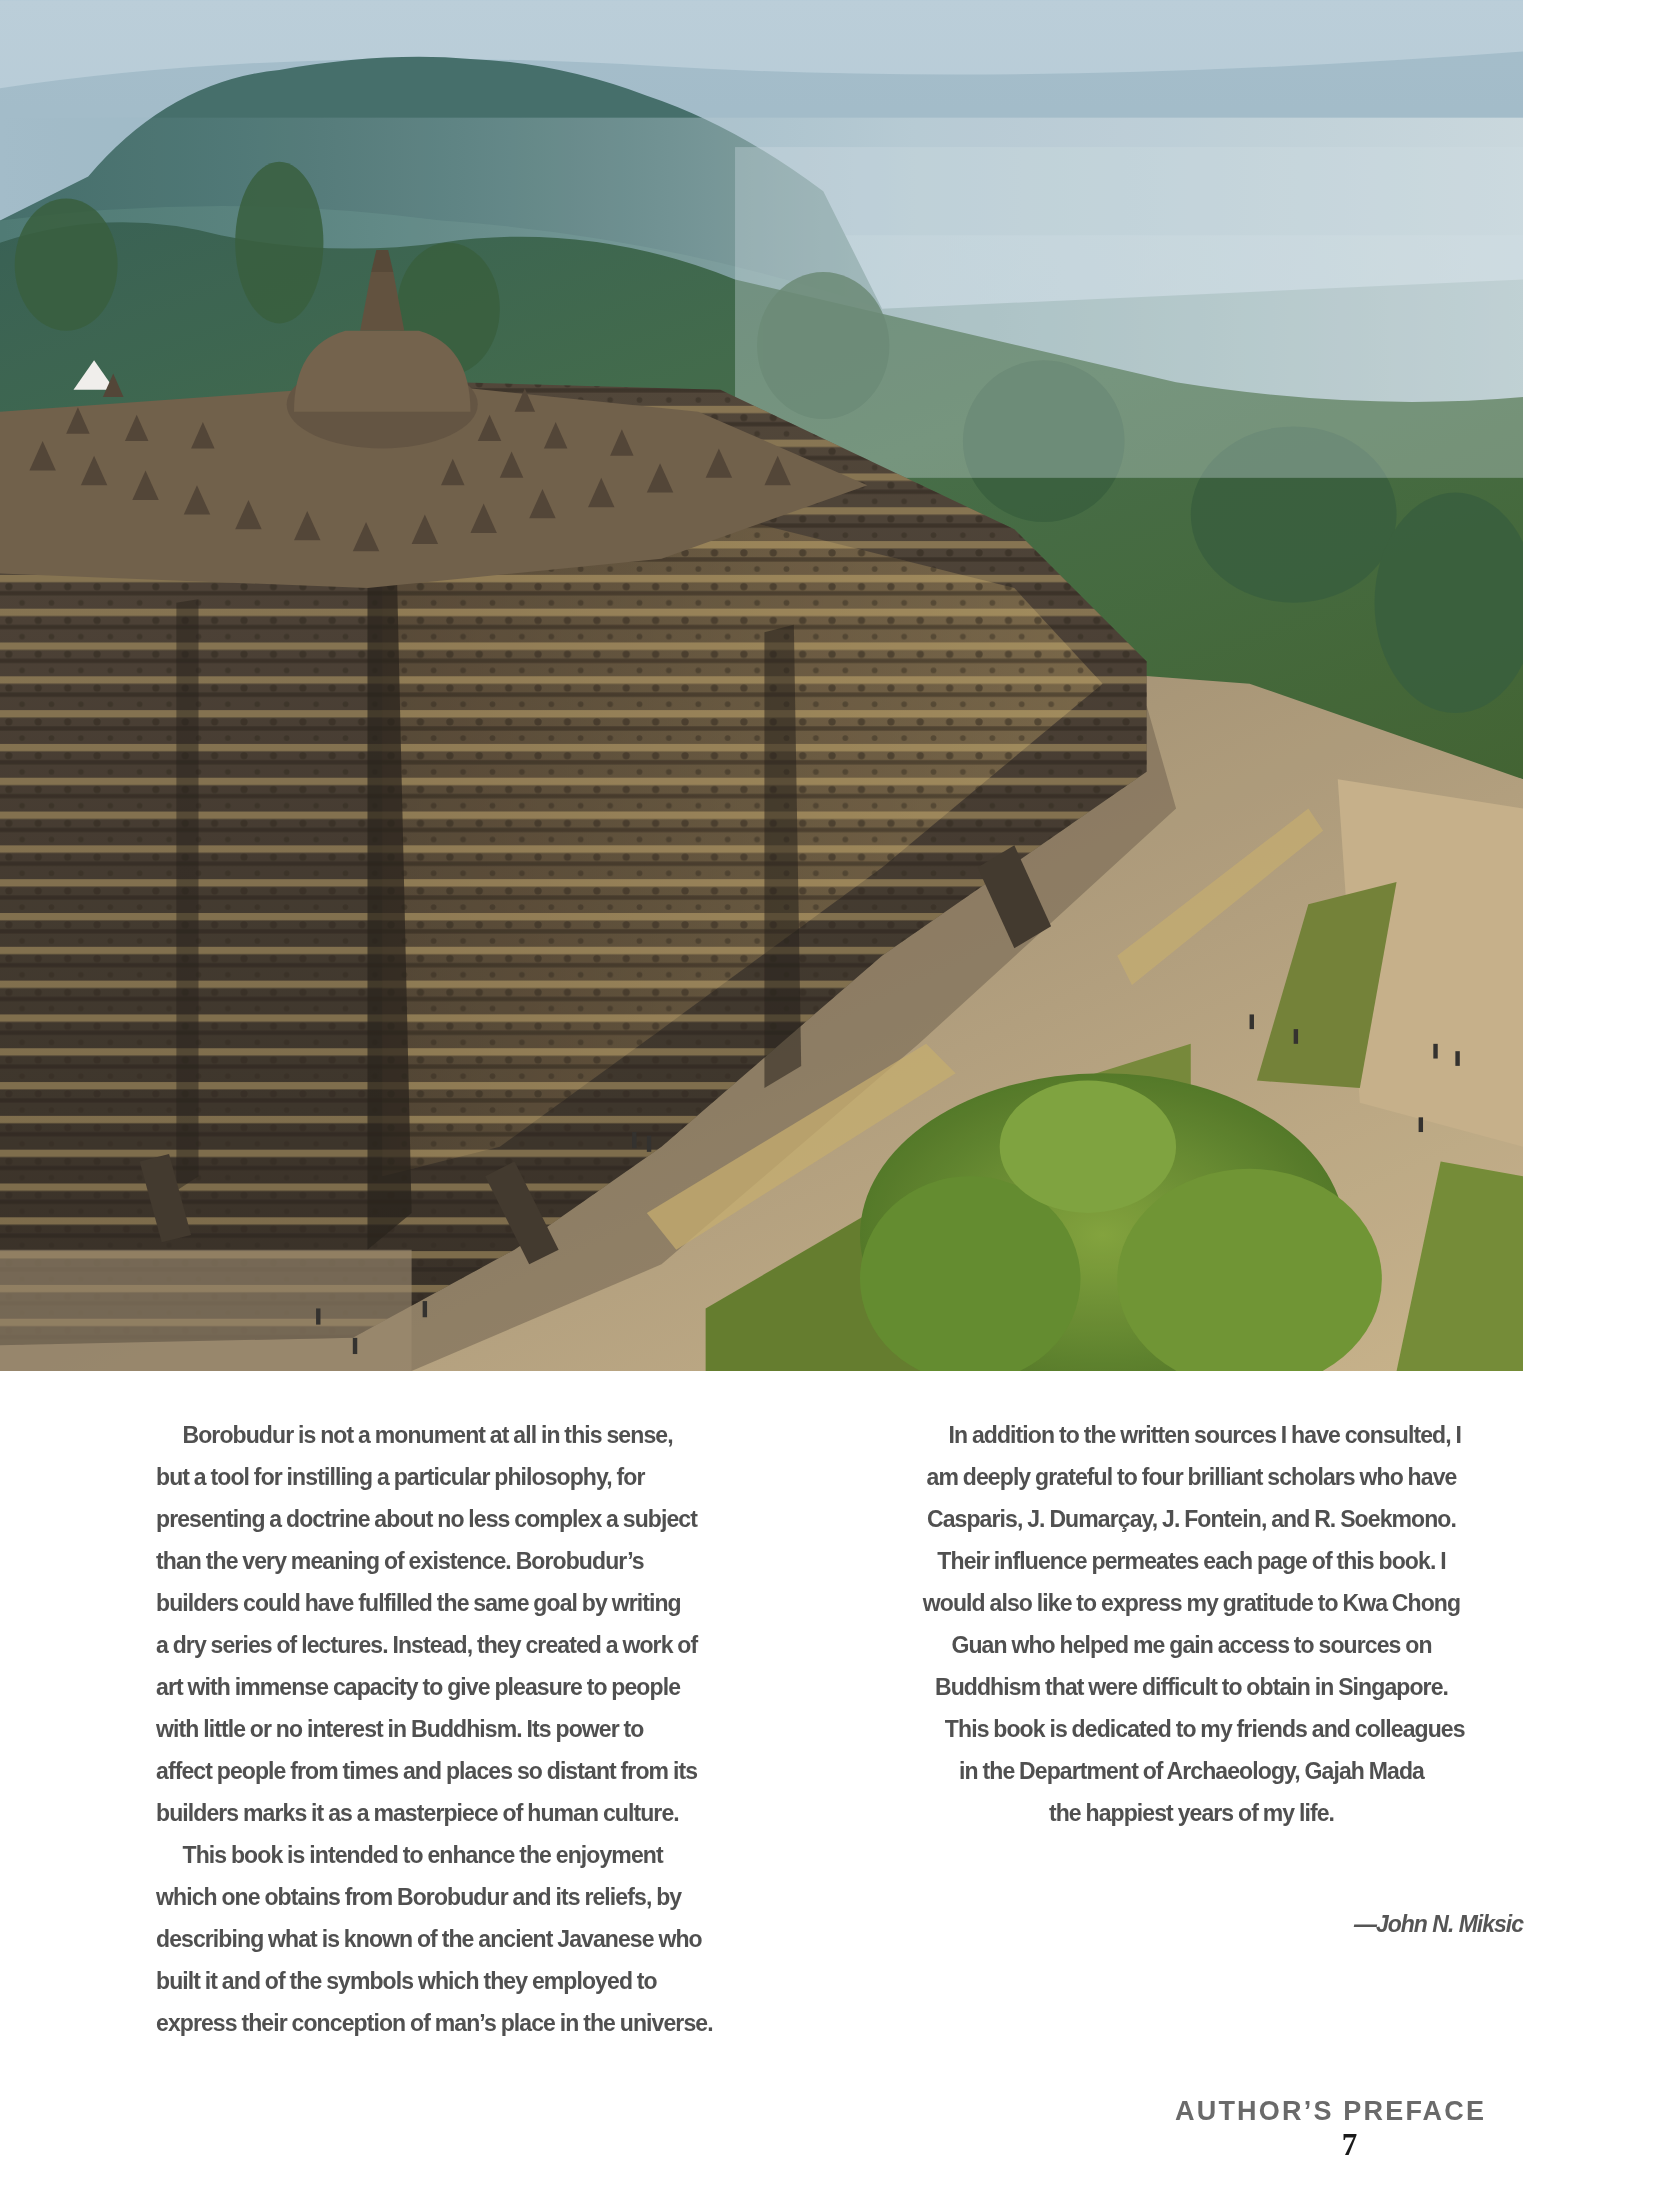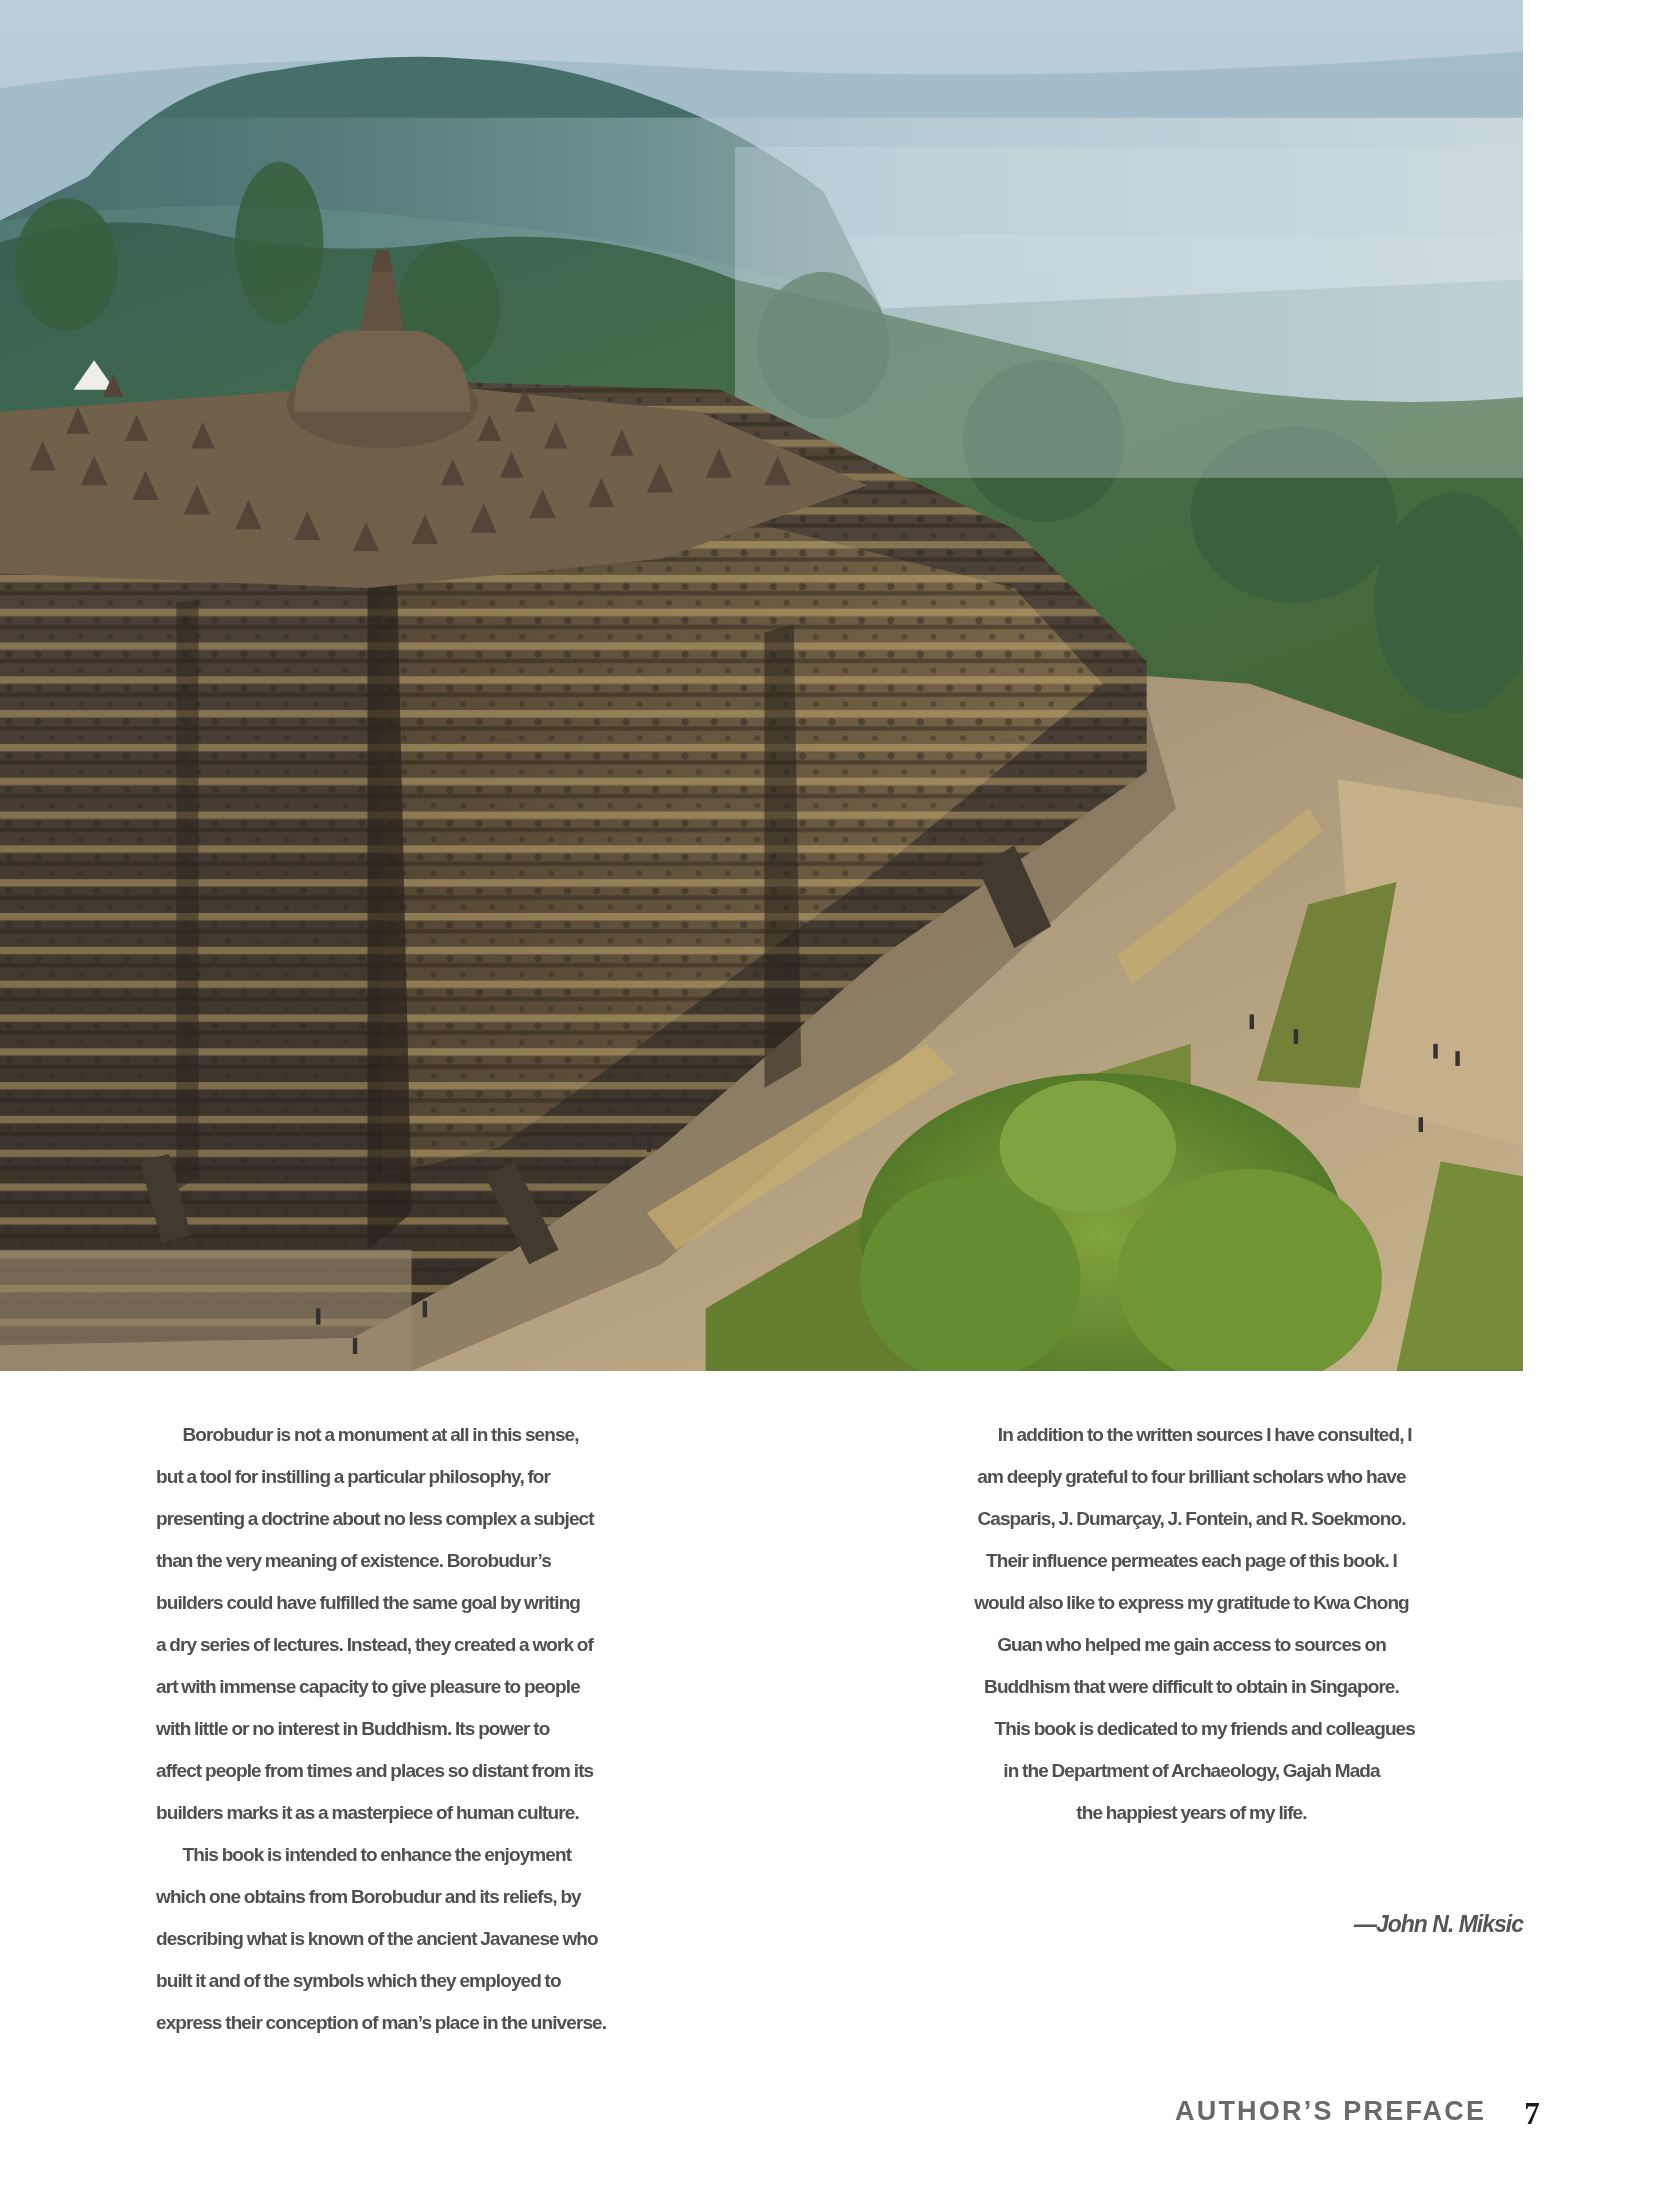--- a/index.html
+++ b/index.html
@@ -7,37 +7,37 @@
 
   .photo {
     position: absolute; left: 0; top: 0; width: 1523px; height: 1371px;
     overflow: hidden; background: #8fb2c8;
   }
   .photo svg { display: block; width: 1523px; height: 1371px; }
 
   .col {
     position: absolute; top: 1414px;
     font-family: "Liberation Sans", sans-serif;
-    font-weight: bold; font-size: 19px; line-height: 42px;
+    font-weight: bold; font-size: 23px; line-height: 42px;
     color: #505050; letter-spacing: -0.9px; word-spacing: -0.7px;
   }
   .col.left  { left: 156px;  width: 673px; }
   .col.right { left: 857px; width: 669px; text-align: center; }
   .line { display: block; }
   .line.indent { padding-left: 26.5px; }
 
   .signature {
     position: absolute; top: 1911px; right: 131px;
     font-family: "Liberation Sans", sans-serif; font-style: italic; font-weight: bold;
     font-size: 23px; color: #555; letter-spacing: -1px;
   }
 
   .footer {
     position: absolute; top: 2096px; left: 1175px;
-    display: flex; align-items: flex-start;
+    display: flex; align-items: center; flex-direction: column;
   }
   .footer .section {
     font-family: "Liberation Sans", sans-serif; font-weight: bold;
     font-size: 27px; letter-spacing: 2.2px; color: #6a6a6a;
   }
   .footer .pageno {
     margin-left: 38px;
     font-family: "Liberation Serif", serif; font-weight: bold;
     font-size: 31px; color: #1a1a1a;
   }

